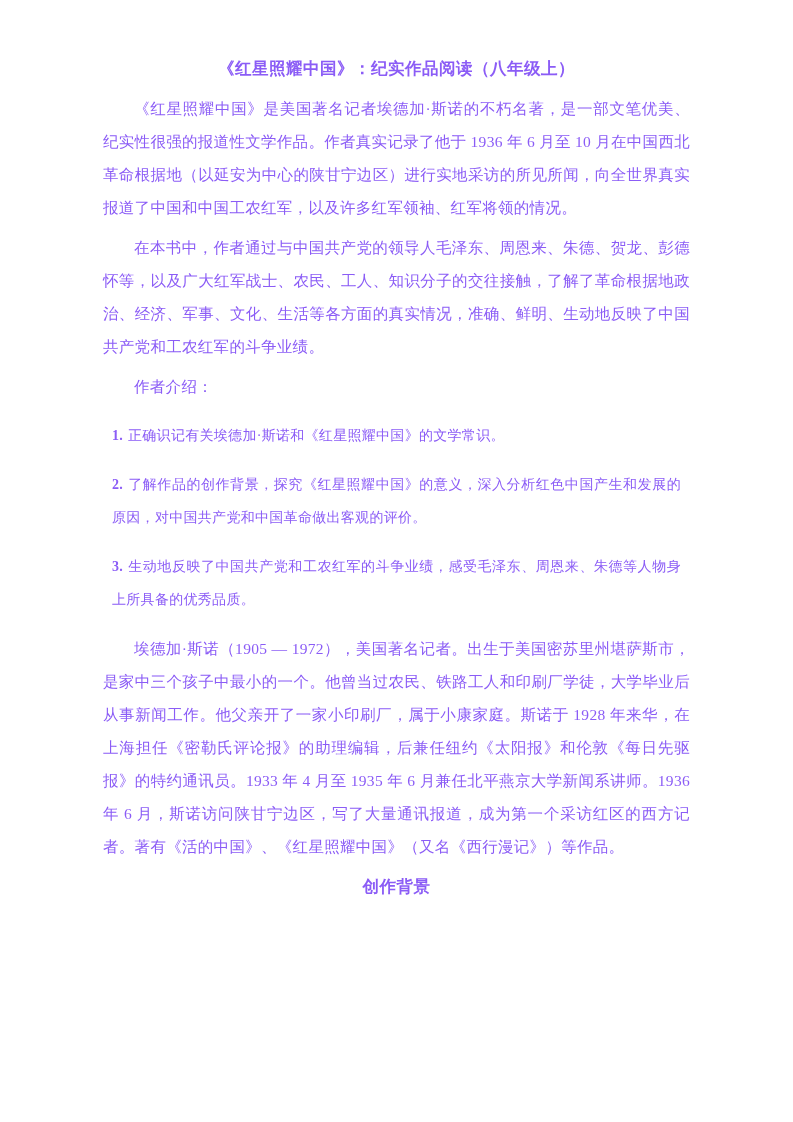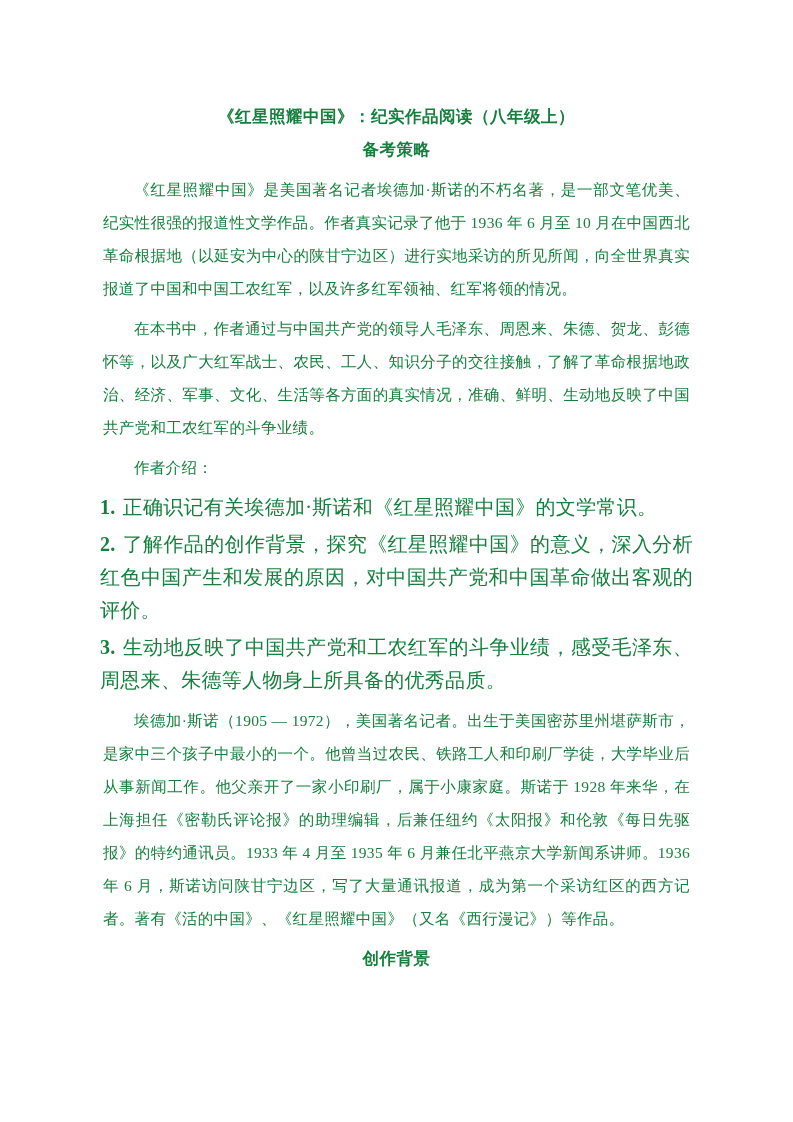--- a/index.html
+++ b/index.html
@@ -7,23 +7,23 @@
     padding: 0;
     background: #ffffff;
   }
   .page {
     position: relative;
     width: 793px;
     height: 1122px;
     margin: 0 auto;
     background: #ffffff;
     box-sizing: border-box;
-    padding: 100px 96px 0 96px;
+    padding: 52px 96px 0 96px;
     font-family: "Liberation Serif", "DejaVu Serif", serif;
-    color: #15803d;
+    color: #8b5cf6;
     overflow: hidden;
   }
   .doc-title {
     margin: 0;
     font-size: 16.5px;
     font-weight: bold;
     text-align: center;
     line-height: 33px;
     letter-spacing: 0.5px;
   }
@@ -39,39 +39,38 @@
     margin: 7px;
     font-size: 15.5px;
     line-height: 33px;
     text-align: justify;
     letter-spacing: 0.3px;
   }
   .para.indent {
     text-indent: 2em;
   }
   .point {
-    margin: 4px;
-    font-size: 20px;
+    margin: 16px;
+    font-size: 14px;
     line-height: 33px;
     text-align: justify;
     letter-spacing: 0.3px;
   }
   .point-num {
     font-weight: bold;
     margin-right: 0.35em;
   }
 </style>
 </head>
 <body>
 
 <div class="page">
 
   <h1 class="doc-title">《红星照耀中国》：纪实作品阅读（八年级上）</h1>
 
-  <h2 class="section-heading">备考策略</h2>
 
   <p class="para indent">《红星照耀中国》是美国著名记者埃德加·斯诺的不朽名著，是一部文笔优美、纪实性很强的报道性文学作品。作者真实记录了他于 1936 年 6 月至 10 月在中国西北革命根据地（以延安为中心的陕甘宁边区）进行实地采访的所见所闻，向全世界真实报道了中国和中国工农红军，以及许多红军领袖、红军将领的情况。</p>
 
   <p class="para indent">在本书中，作者通过与中国共产党的领导人毛泽东、周恩来、朱德、贺龙、彭德怀等，以及广大红军战士、农民、工人、知识分子的交往接触，了解了革命根据地政治、经济、军事、文化、生活等各方面的真实情况，准确、鲜明、生动地反映了中国共产党和工农红军的斗争业绩。</p>
 
   <p class="para indent">作者介绍：</p>
 
   <p class="point">
     <span class="point-num">1.</span><span>正确识记有关埃德加·斯诺和《红星照耀中国》的文学常识。</span>
   </p>

